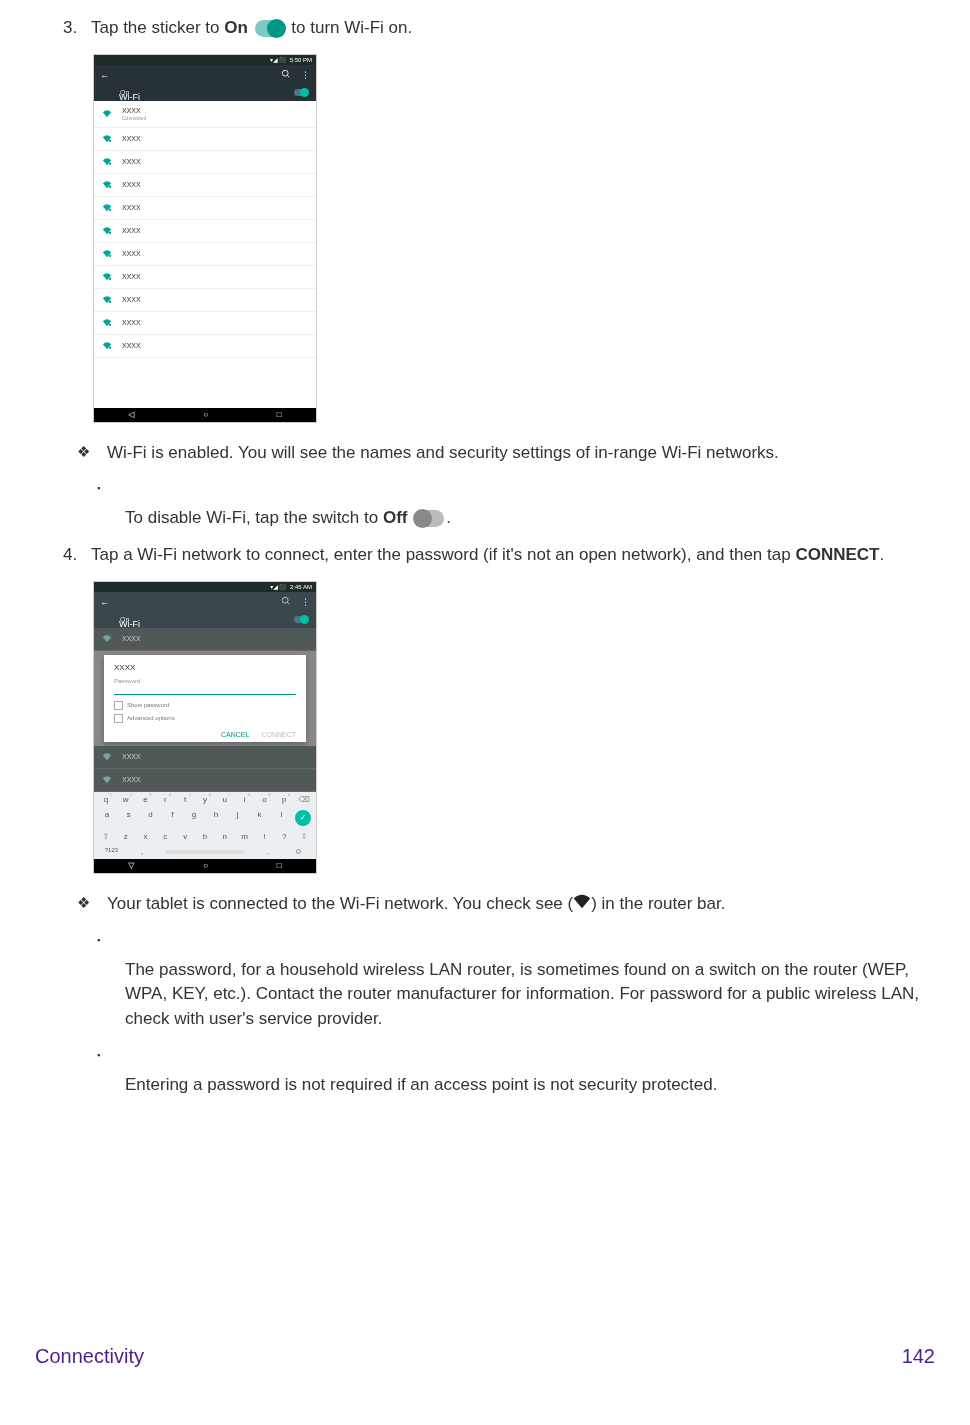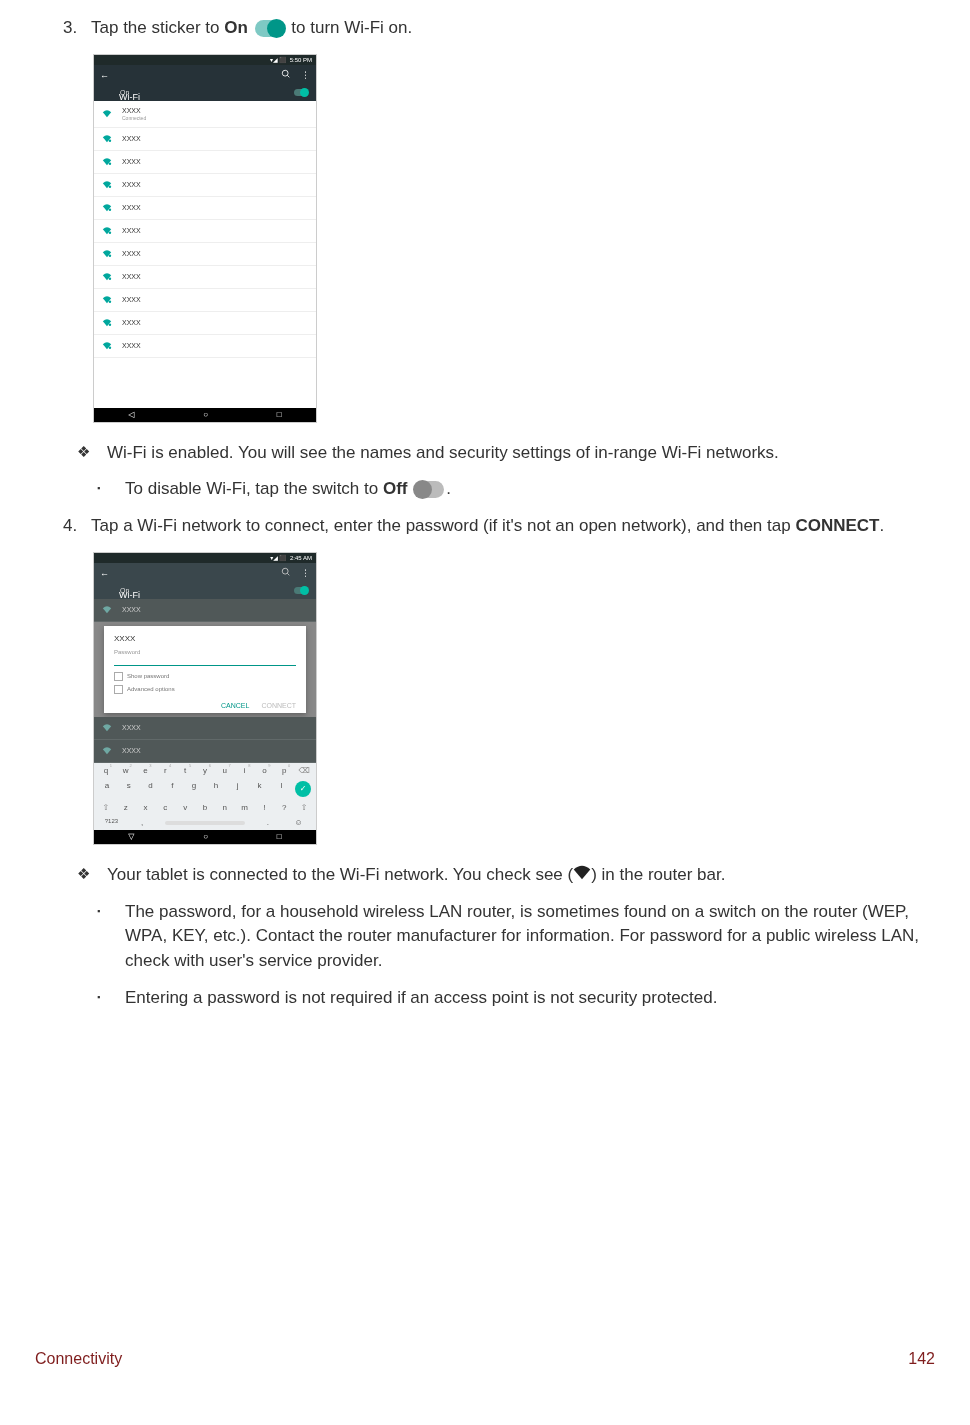--- a/index.html
+++ b/index.html
@@ -48,20 +48,21 @@
     line-height: 1.45;
   }
   .indent-square .bul {
     width: 28px;
     flex-shrink: 0;
     font-size: 9px;
     padding-top: 5px;
   }
   .indent-square .btxt {
     flex: 1;
+    margin-top: 29px;
   }
   b { font-weight: bold; }
   .switch-icon {
     display: inline-block;
     width: 30px;
     height: 17px;
     border-radius: 9px;
     vertical-align: middle;
     position: relative;
     margin: 0 2px;
@@ -96,22 +97,22 @@
     display: inline-block;
     vertical-align: middle;
   }
   .footer {
     position: absolute;
     bottom: 12px;
     left: 35px;
     right: 35px;
     display: flex;
     justify-content: space-between;
-    font-size: 16px;
-    color: #7f1d1d;
+    font-size: 20px;
+    color: #4c1d95;
     text-align: center;
   }
 
   
   .mock {
     margin: 8px 0 18px 58px;
     border: 1px solid #ccc;
     width: 222px;
     background: #fff;
     font-size: 7px;

